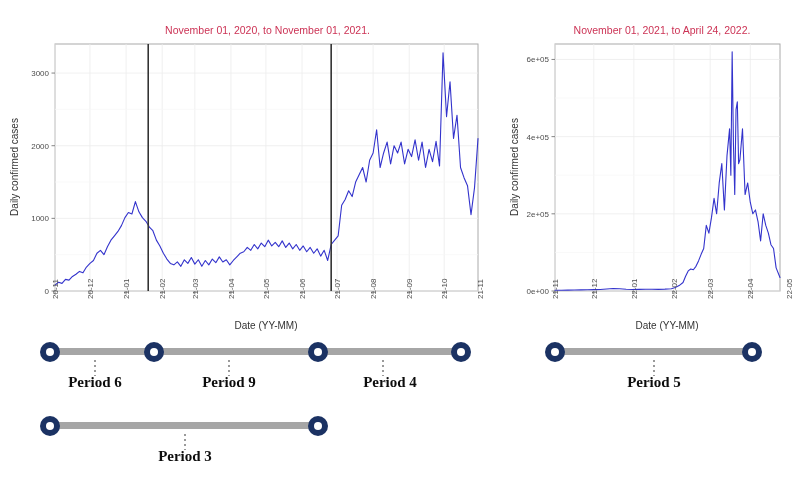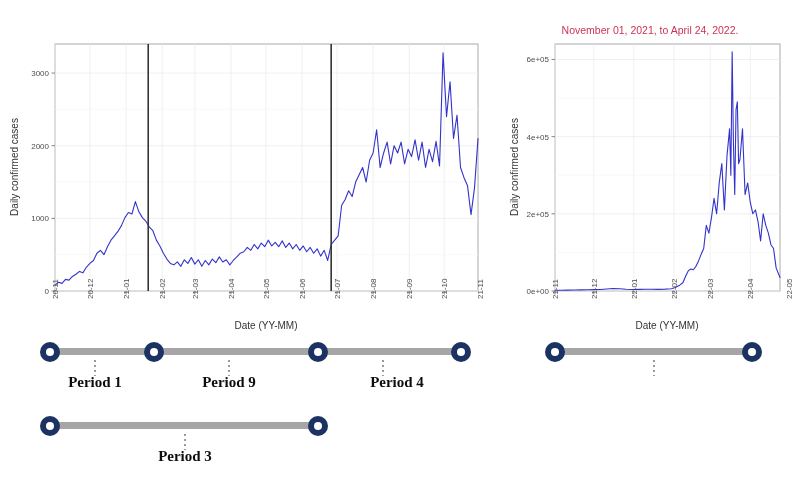--- a/index.html
+++ b/index.html
@@ -63,20 +63,21 @@
     width:2px;
     background-image: repeating-linear-gradient(to bottom,
        #9a9a9a 0px, #9a9a9a 2px, transparent 2px, transparent 5px);
   }
 </style>
 </head>
 <body>
 
 <div class="panel" style="left:0px; top:0px; width:500px; height:335px;">
 
+  <div class="chart-title" style="left:55px; top:24px; width:425px;">November 01, 2020, to November 01, 2021.</div>
 
   <svg width="500" height="335" viewBox="0 0 500 335" style="position:absolute; left:0; top:0;">
 
     <rect x="55" y="44" width="423" height="247" fill="#ffffff" stroke="#aaaaaa" stroke-width="1"></rect>
     <g id="lgrid">
         <line x1="55" y1="44" x2="55" y2="291" stroke="#ececec" stroke-width="0.8"></line>
         <line x1="89.95867768595042" y1="44" x2="89.95867768595042" y2="291" stroke="#ececec" stroke-width="0.8"></line>
         <line x1="126.08264462809917" y1="44" x2="126.08264462809917" y2="291" stroke="#ececec" stroke-width="0.8"></line>
         <line x1="162.20661157024796" y1="44" x2="162.20661157024796" y2="291" stroke="#ececec" stroke-width="0.8"></line>
         <line x1="194.83471074380165" y1="44" x2="194.83471074380165" y2="291" stroke="#ececec" stroke-width="0.8"></line>
@@ -138,21 +139,21 @@
         <text x="49" y="76.05882352941177" text-anchor="end" class="tick-label">3000</text>
       </g>
 
     <text class="axis-title" x="266" y="329" text-anchor="middle">Date (YY-MM)</text>
     <text class="axis-title" x="18" y="167" text-anchor="middle" transform="rotate(-90 18 167)">Daily confirmed cases</text>
   </svg>
 </div>
 
 <div class="panel" style="left:500px; top:0px; width:292px; height:335px;">
 
-  <div class="chart-title" style="left:20px; top:24px; width:260px;">November 01, 2021, to April 24, 2022.</div>
+  <div class="chart-title" style="left:32px; top:24px; width:260px;">November 01, 2021, to April 24, 2022.</div>
 
   <svg width="292" height="335" viewBox="0 0 292 335" style="position:absolute; left:0; top:0;">
     <rect x="55" y="44" width="225" height="247" fill="#ffffff" stroke="#aaaaaa" stroke-width="1"></rect>
     <g id="rgrid">
         <line x1="55" y1="44" x2="55" y2="291" stroke="#ececec" stroke-width="0.8"></line>
         <line x1="93.79310344827587" y1="44" x2="93.79310344827587" y2="291" stroke="#ececec" stroke-width="0.8"></line>
         <line x1="133.8793103448276" y1="44" x2="133.8793103448276" y2="291" stroke="#ececec" stroke-width="0.8"></line>
         <line x1="173.9655172413793" y1="44" x2="173.9655172413793" y2="291" stroke="#ececec" stroke-width="0.8"></line>
         <line x1="210.17241379310346" y1="44" x2="210.17241379310346" y2="291" stroke="#ececec" stroke-width="0.8"></line>
         <line x1="250.25862068965517" y1="44" x2="250.25862068965517" y2="291" stroke="#ececec" stroke-width="0.8"></line>
@@ -200,35 +201,36 @@
   <div class="tl-bar" style="left:50px; top:12px; width:411px;"></div>
   <div class="tl-node" style="left:40px; top:6px;"></div>
   <div class="tl-node" style="left:144px; top:6px;"></div>
   <div class="tl-node" style="left:308px; top:6px;"></div>
   <div class="tl-node" style="left:451px; top:6px;"></div>
 
   <div class="tl-dots" style="left:94px; top:24px; height:16px;"></div>
   <div class="tl-dots" style="left:228px; top:24px; height:16px;"></div>
   <div class="tl-dots" style="left:382px; top:24px; height:16px;"></div>
 
-  <div class="period-label" style="left:35px; top:38px; width:120px;">Period 1</div>
+  <div class="period-label" style="left:35px; top:38px; width:120px;">Period 6</div>
   <div class="period-label" style="left:169px; top:38px; width:120px;">Period 9</div>
-  <div class="period-label" style="left:337px; top:38px; width:120px;">Period 4</div>
+  <div class="period-label" style="left:330px; top:38px; width:120px;">Period 4</div>
 </div>
 
 <div style="position:absolute; left:0; top:410px; width:500px; height:60px;text-decoration:underline;">
   <div class="tl-bar" style="left:50px; top:12px; width:268px;"></div>
   <div class="tl-node" style="left:40px; top:6px;"></div>
   <div class="tl-node" style="left:308px; top:6px;"></div>
 
   <div class="tl-dots" style="left:184px; top:24px; height:16px;"></div>
 
   <div class="period-label" style="left:125px; top:38px; width:120px;">Period 3</div>
 </div>
 
 <div style="position:absolute; left:500px; top:336px; width:292px; height:60px;">
   <div class="tl-bar" style="left:55px; top:12px; width:197px;"></div>
   <div class="tl-node" style="left:45px; top:6px;"></div>
   <div class="tl-node" style="left:242px; top:6px;"></div>
 
   <div class="tl-dots" style="left:153px; top:24px; height:16px;"></div>
 
+  <div class="period-label" style="left:94px; top:38px; width:120px;">Period 5</div>
 </div>
 
 </body></html>

